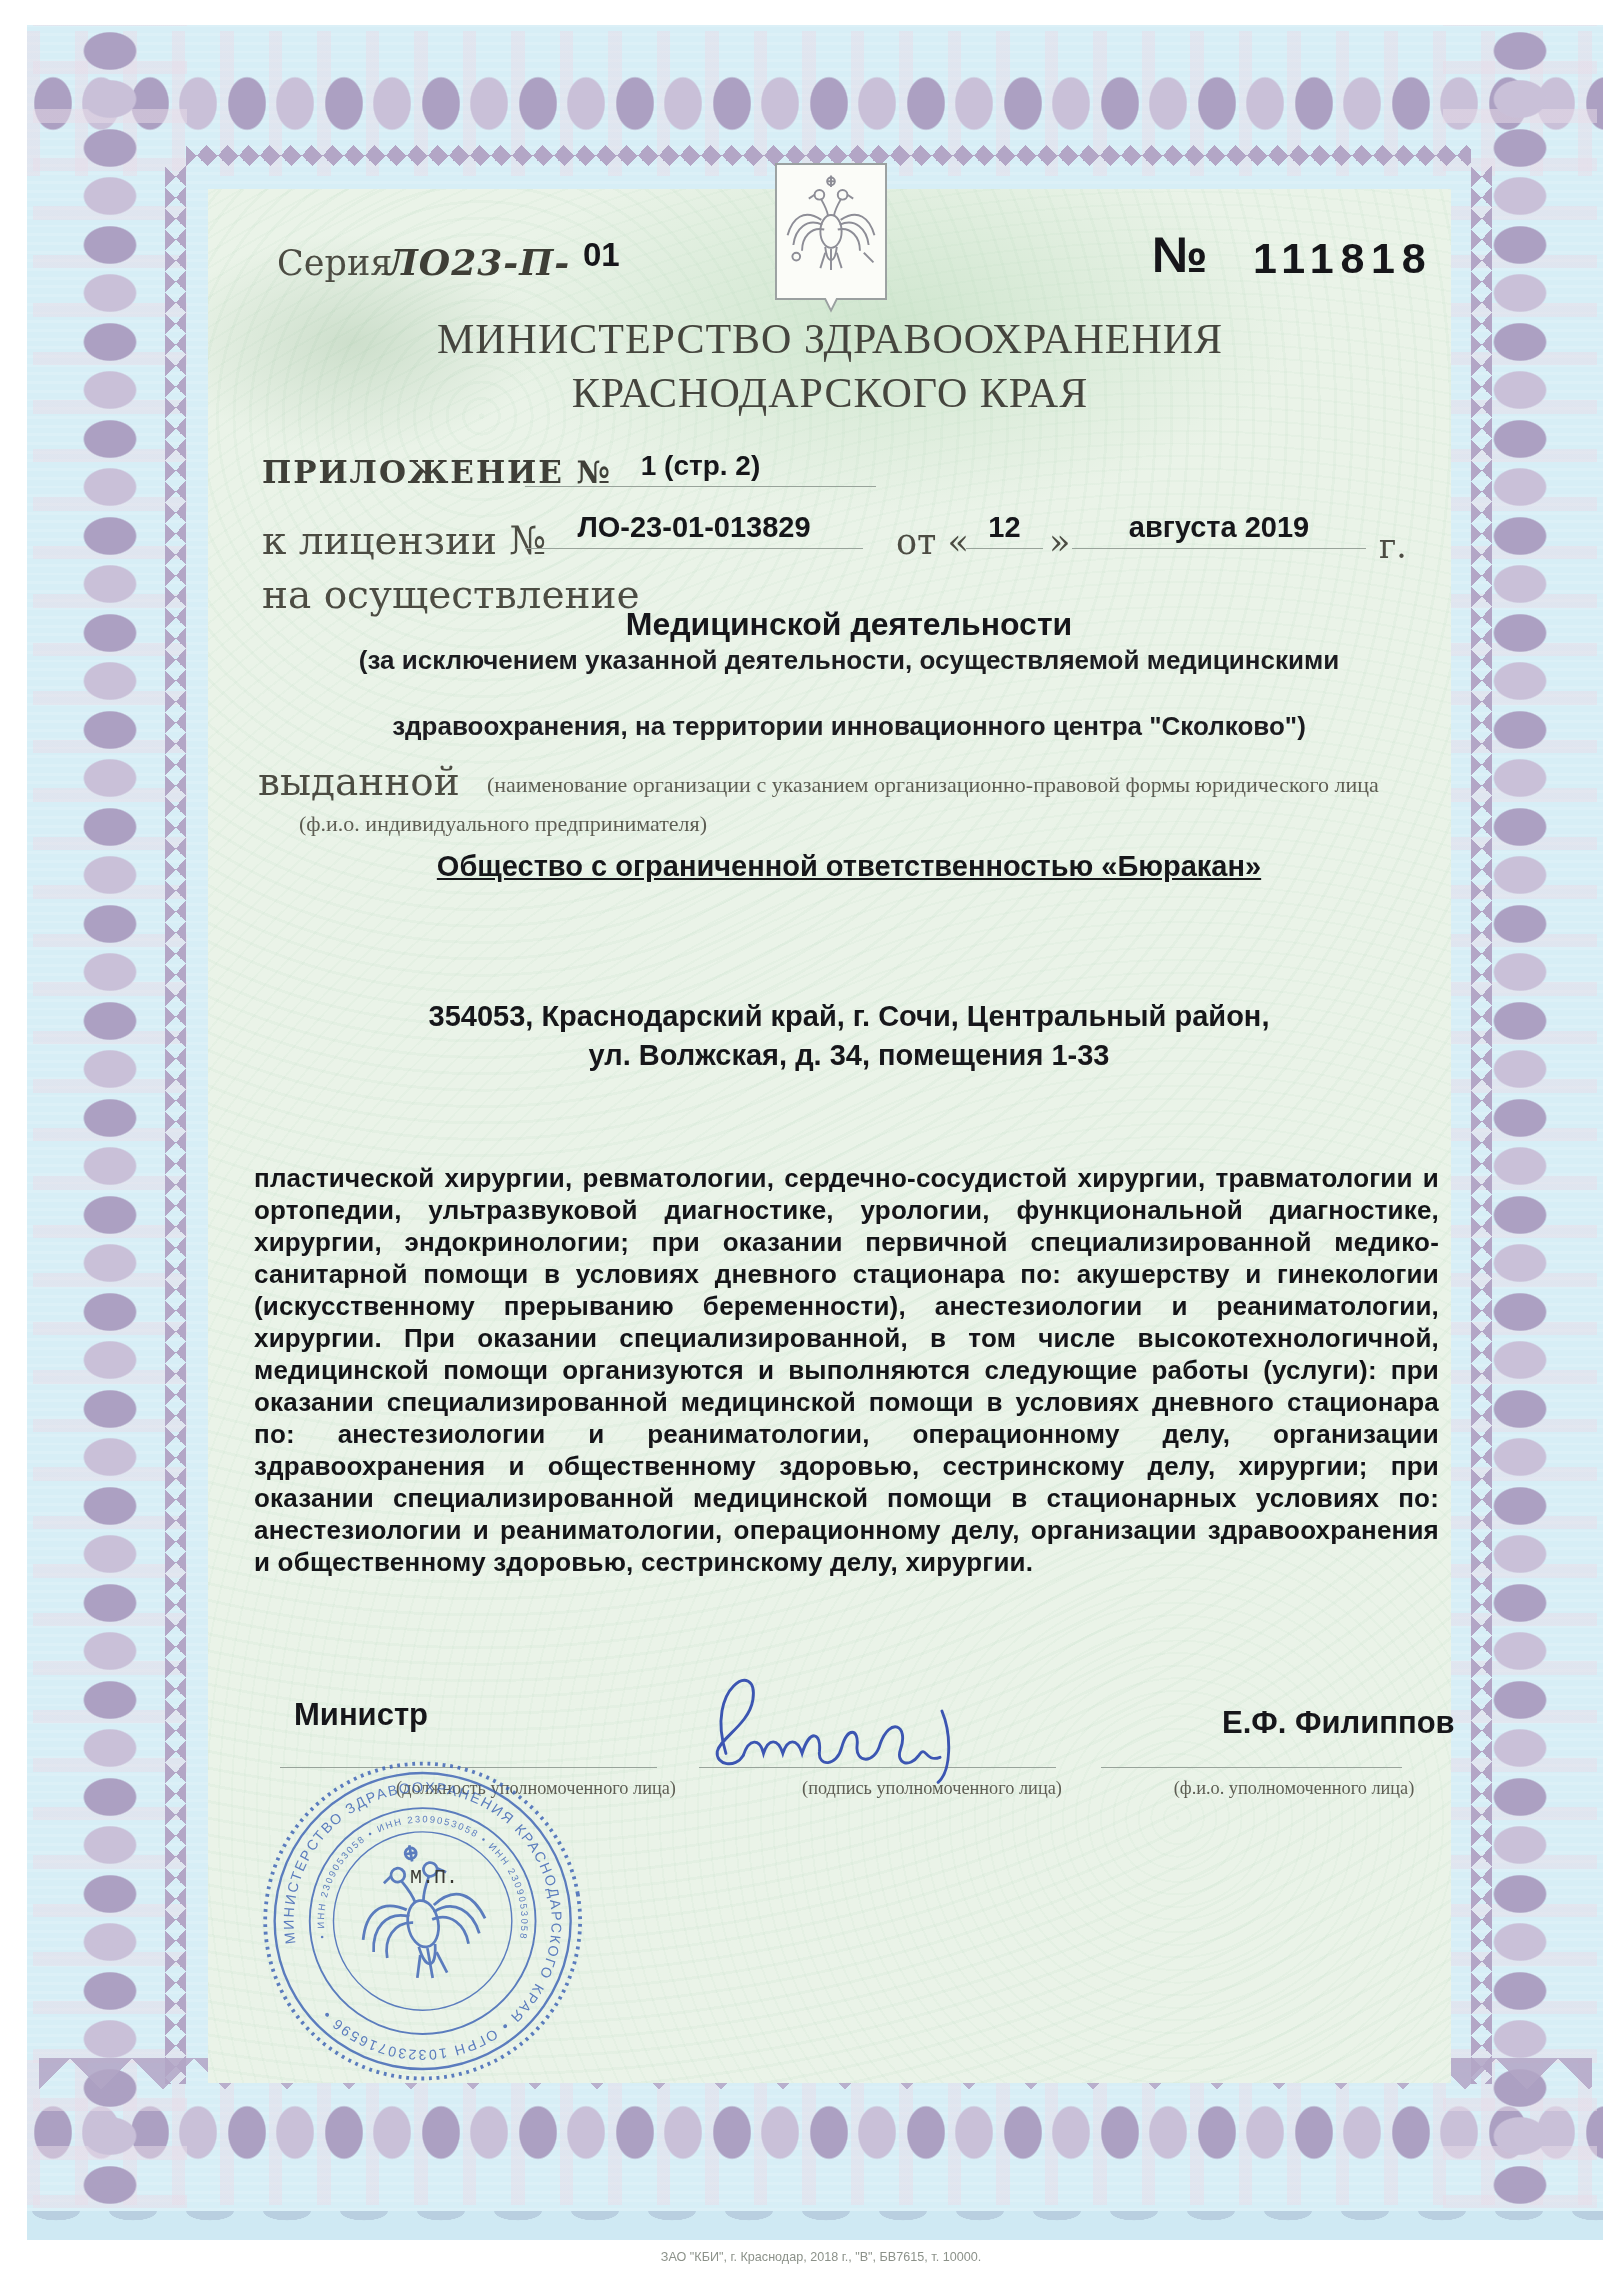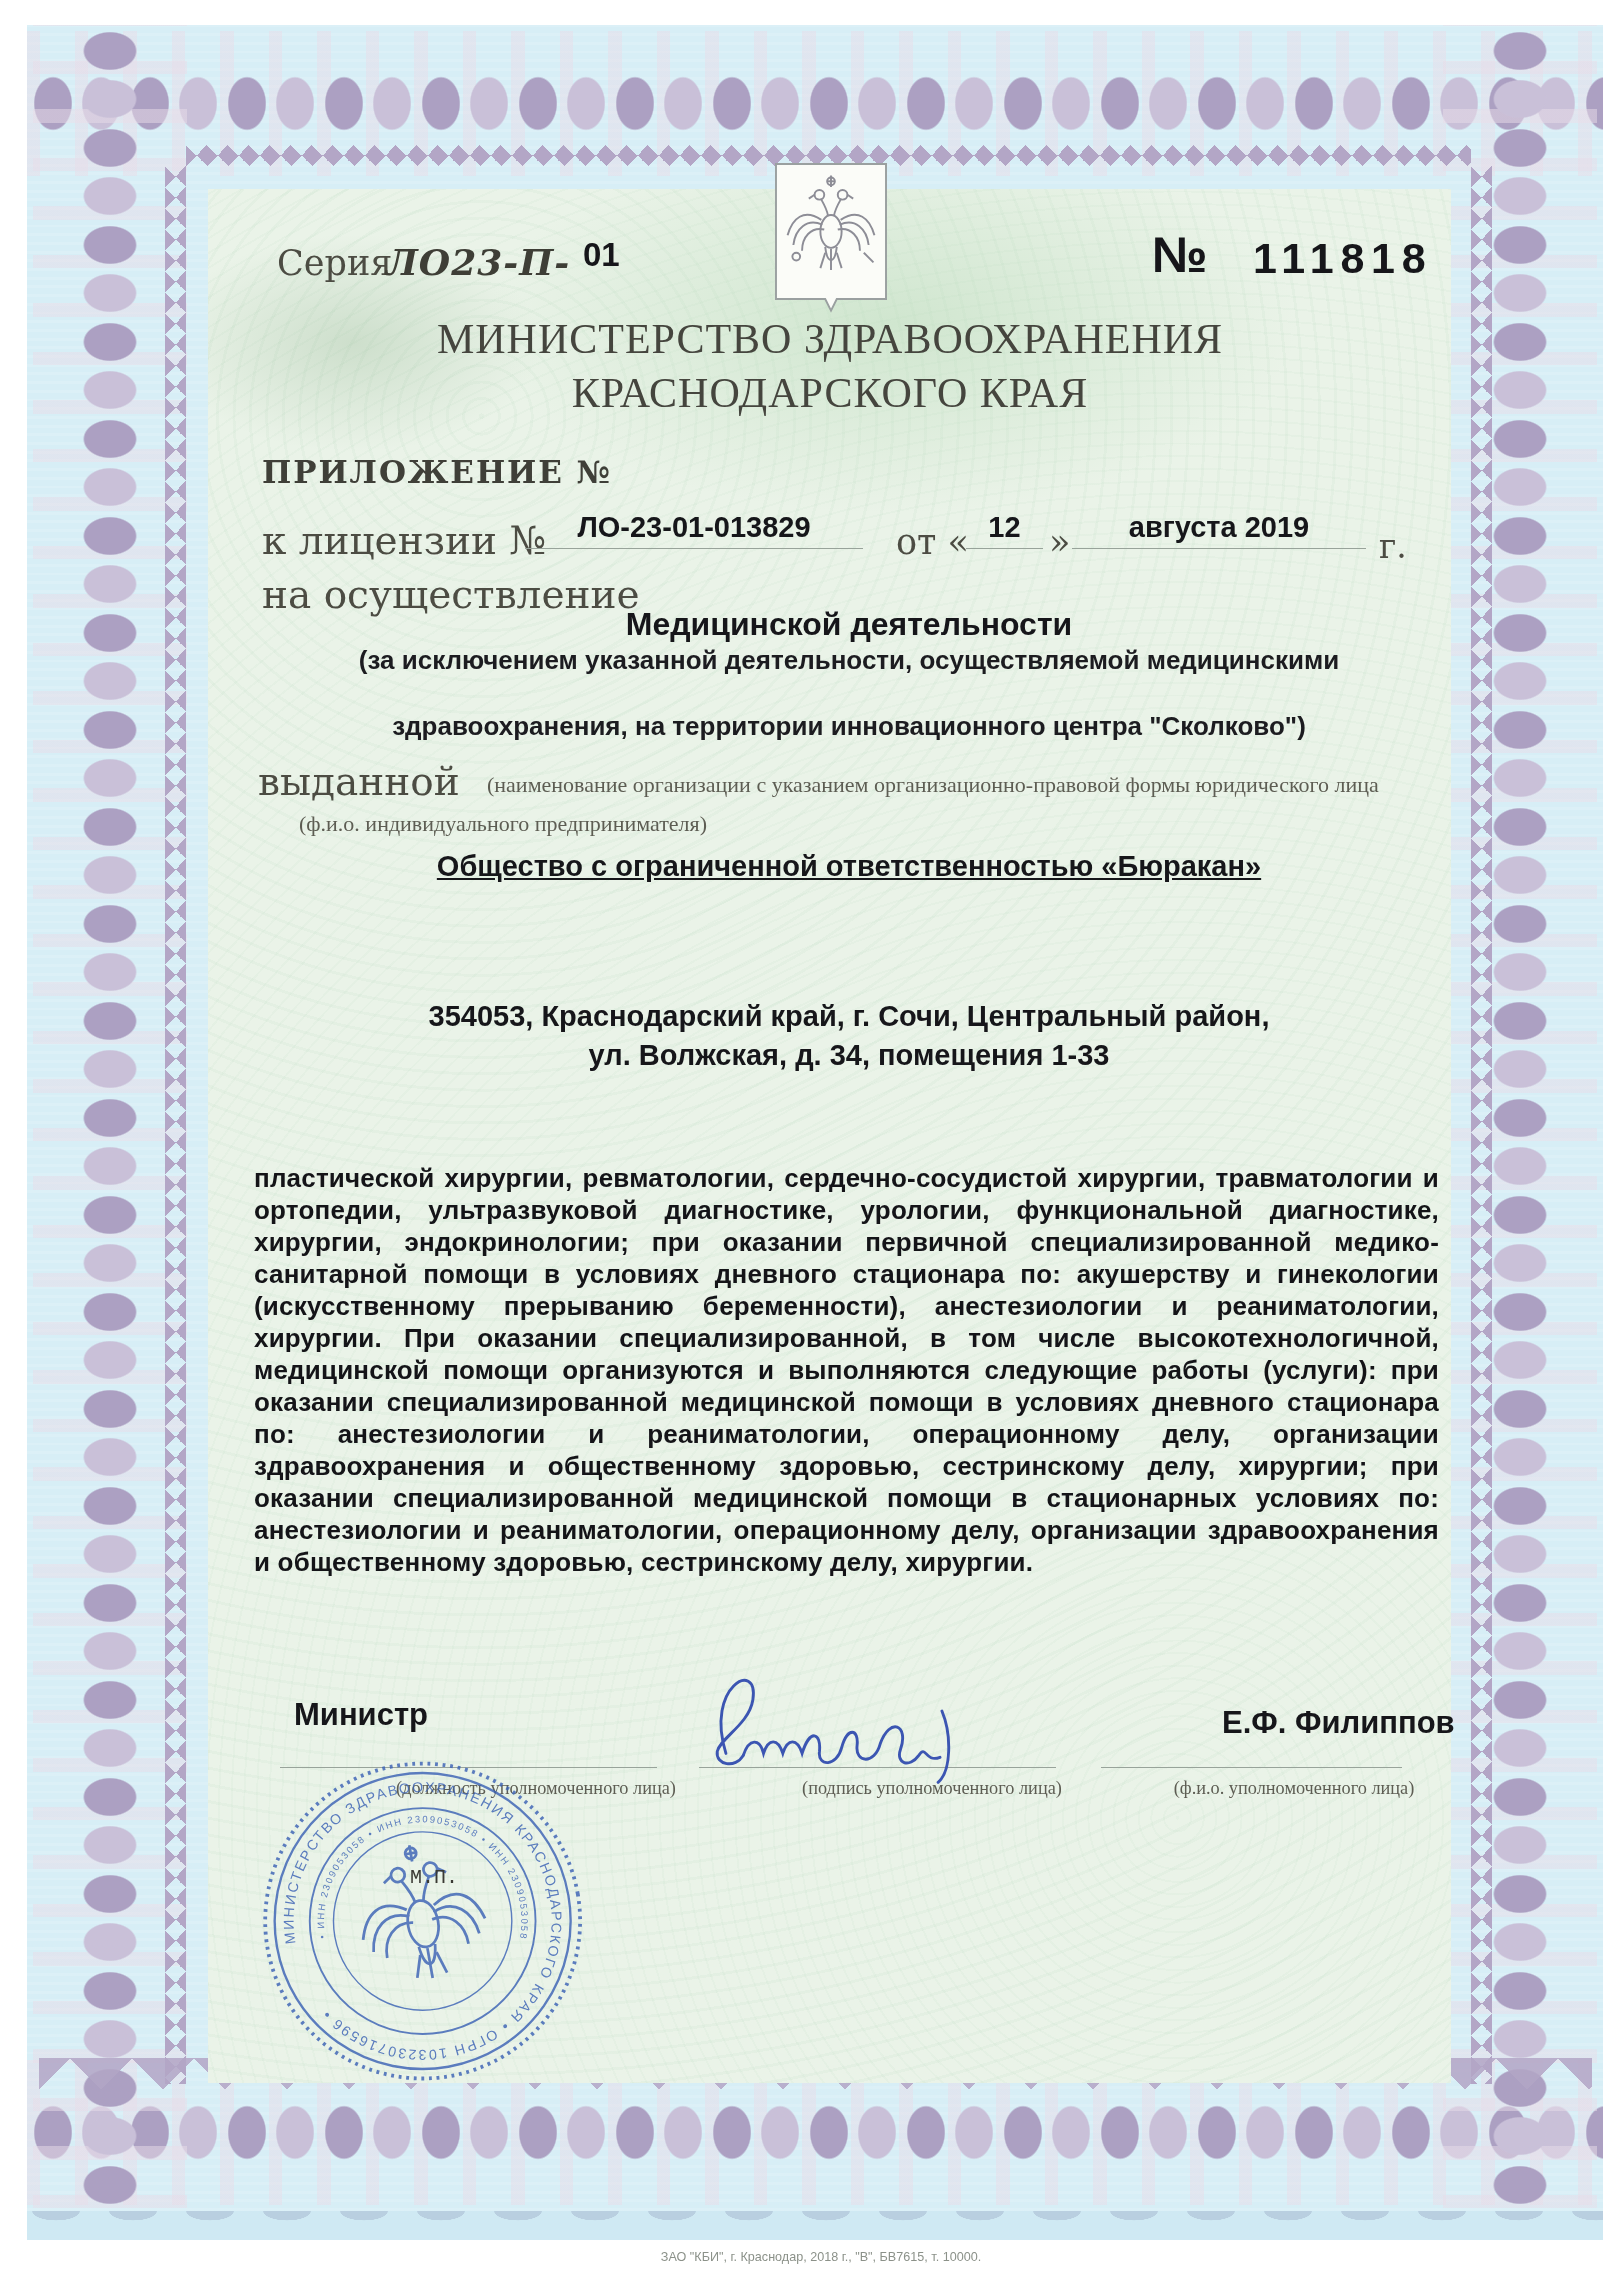--- a/index.html
+++ b/index.html
@@ -105,20 +105,23 @@
     </svg>
   </div>
 
   <span class="abs val" style="left:1152px;top:226px;font-size:50px;">№</span>
   <span class="abs val" style="left:1253px;top:234px;font-size:43px;letter-spacing:6.8px;">111818</span>
 
   <div class="abs center" style="left:212px;top:315px;width:1236px;font-family:'Liberation Serif',serif;font-size:42px;color:#45453e;letter-spacing:1px;">МИНИСТЕРСТВО ЗДРАВООХРАНЕНИЯ</div>
   <div class="abs center" style="left:212px;top:369px;width:1236px;font-family:'Liberation Serif',serif;font-size:42px;color:#45453e;letter-spacing:1px;">КРАСНОДАРСКОГО КРАЯ</div>
 
   <span class="abs serif-dec" style="left:262px;top:454px;font-size:31px;font-weight:bold;letter-spacing:1.9px;color:#3f3f38;">ПРИЛОЖЕНИЕ №</span>
+  <div class="abs fill" style="left:525px;top:436px;width:351px;height:50px;">
+    <span class="val" style="font-size:28px;padding-bottom:3.9px;">1 (стр. 2)</span>
+  </div>
 
   <span class="abs serif-dec" style="left:262px;top:518px;font-size:39px;">к лицензии №</span>
   <div class="abs fill" style="left:525px;top:500px;width:338px;height:48px;">
     <span class="val" style="font-size:29px;padding-bottom:3.9px;">ЛО-23-01-013829</span>
   </div>
   <span class="abs serif-dec" style="left:896px;top:522px;font-size:35px;">от «</span>
   <div class="abs fill" style="left:966px;top:500px;width:77px;height:48px;">
     <span class="val" style="font-size:29px;padding-bottom:3.9px;">12</span>
   </div>
   <span class="abs serif-dec" style="left:1049px;top:522px;font-size:35px;">»</span>

